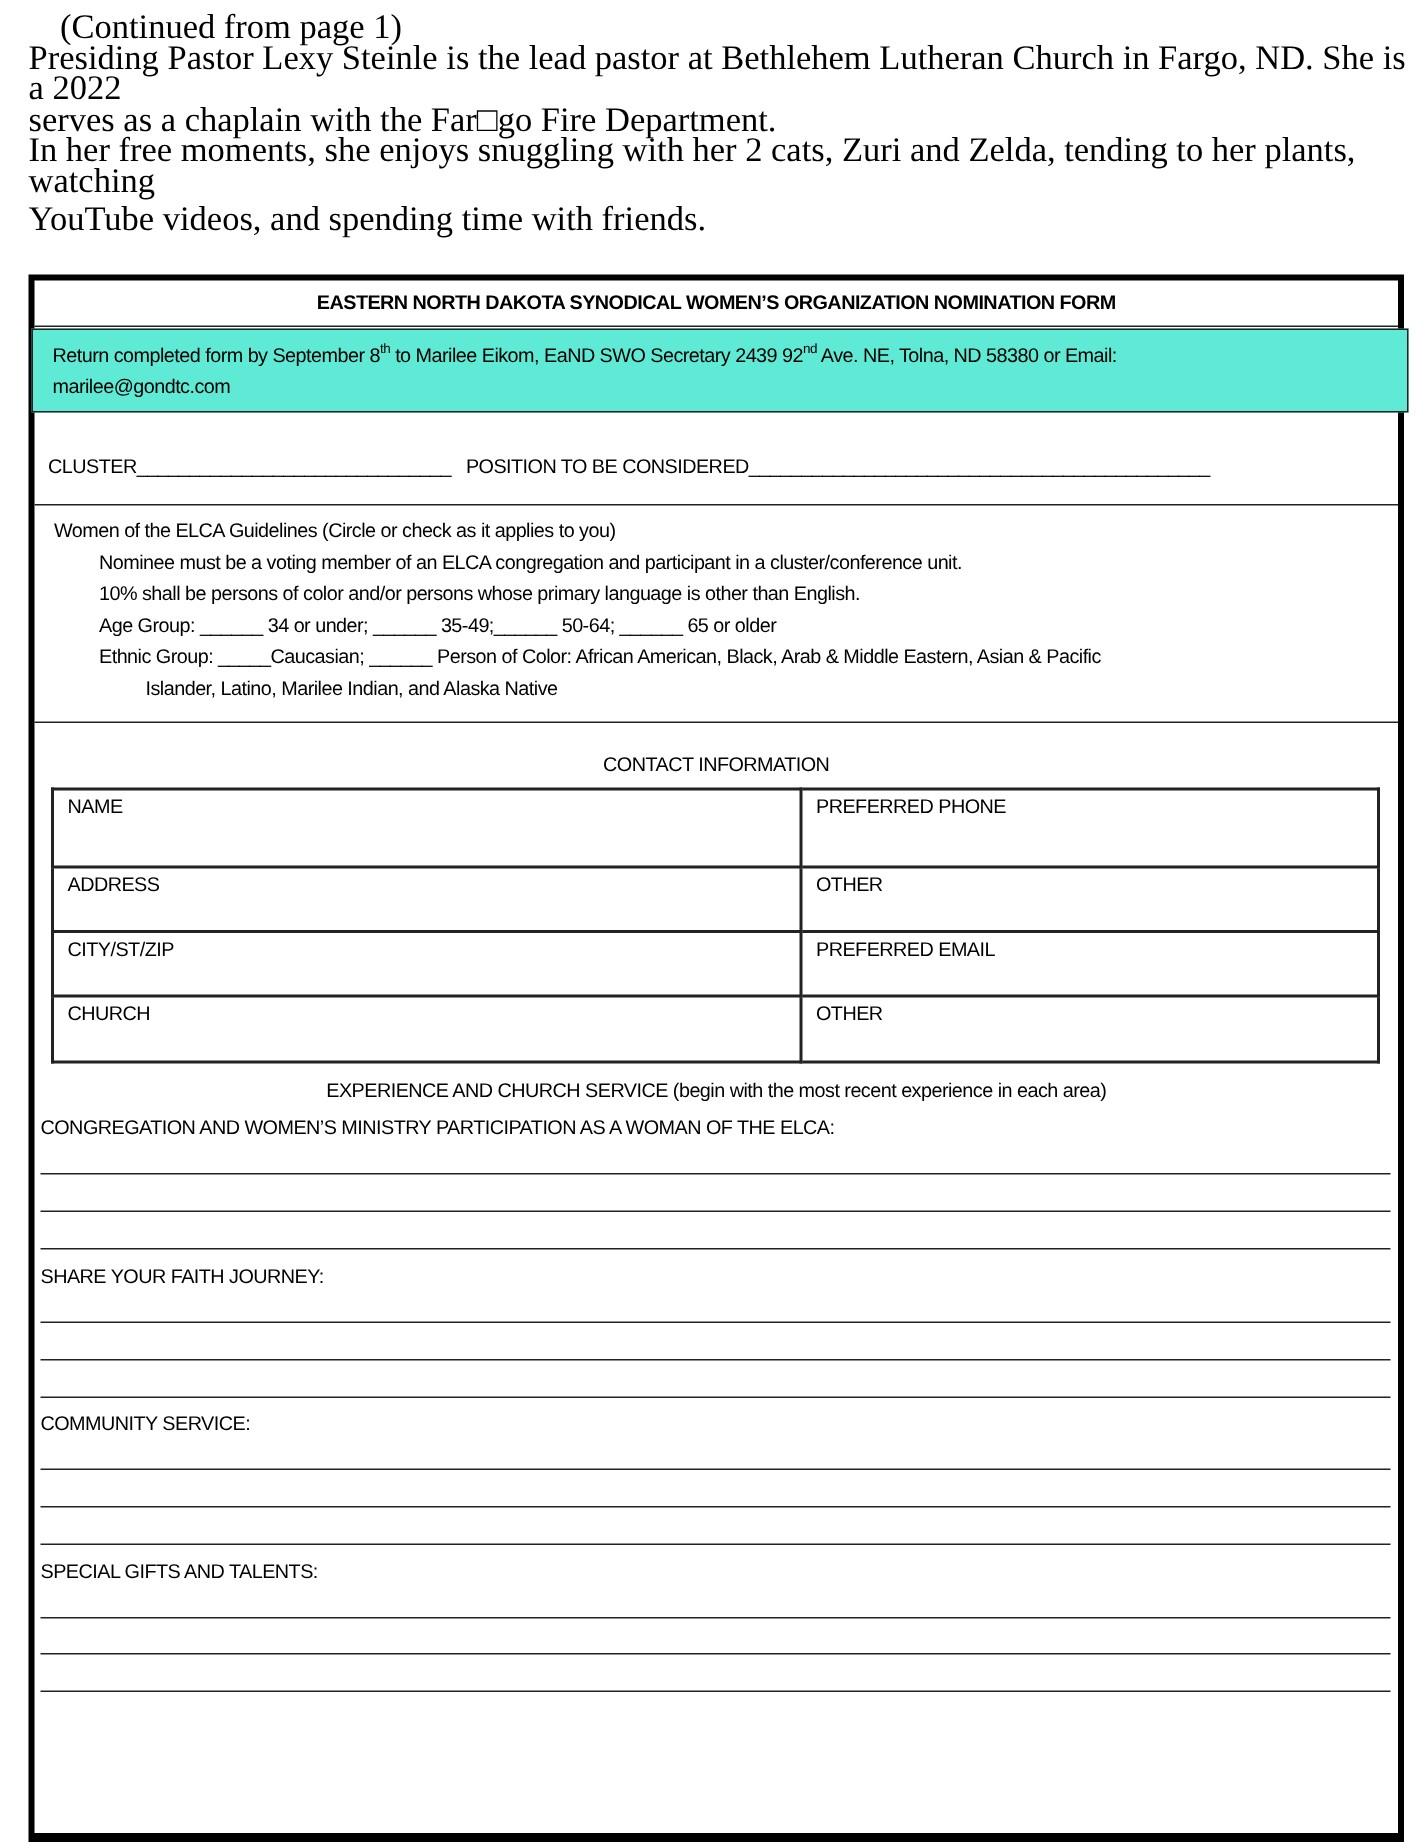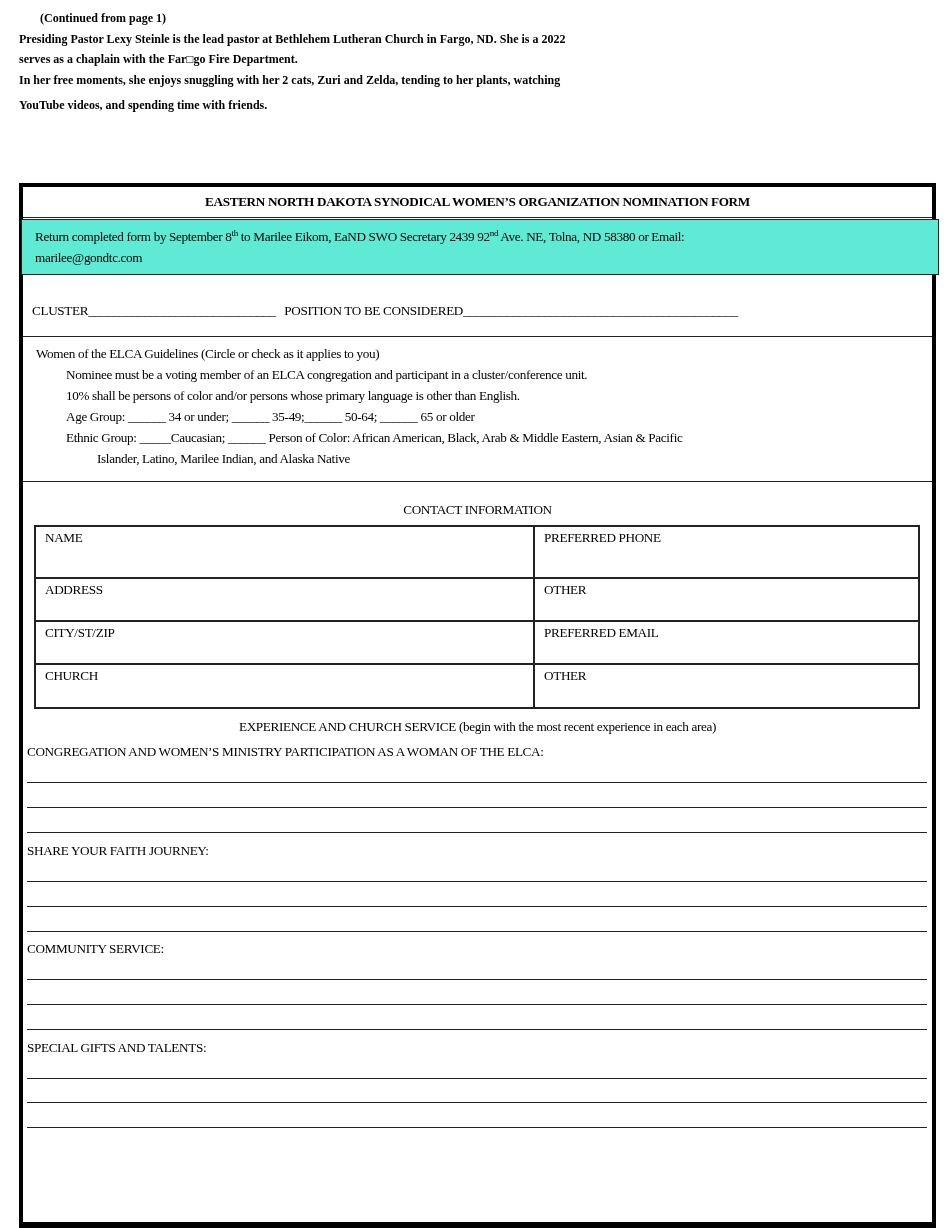--- a/index.html
+++ b/index.html
@@ -1,23 +1,23 @@
 <!DOCTYPE html>
 <html><head>
 <meta charset="utf-8">
 <style>
   html, body { margin: 0; padding: 0; background: #ffffff; }
   body { width: 950px; height: 1228px; position: relative; overflow: hidden; color: #000; }
-  .serif { font-family: "Liberation Serif", "DejaVu Serif", serif; font-size: 12px; line-height: 20.5px; font-weight: bold; }
+  .serif { font-family: "Liberation Serif", "DejaVu Serif", serif; font-size: 23px; line-height: 20.5px; }
   .intro { position: absolute; left: 19px; top: 8px; width: 920px; }
   .intro p { margin: 0; }
   .intro .cont { padding-left: 21px; }
   .intro .last { margin-top: 5px; }
 
-  .sans { font-family: Liberation Serif, serif; font-size: 13.2px; letter-spacing: -0.35px; }
+  .sans { font-family: Liberation Sans, sans-serif; font-size: 13.2px; letter-spacing: -0.35px; }
 
   .form { position: absolute; left: 19px; top: 183px; width: 909px; height: 1035px; border: 4px solid #000; border-left-width: 4px; border-right-width: 4px; box-sizing: content-box; }
   .form::after { content: ""; position: absolute; left: -4px; right: -4px; bottom: -6px; height: 2px; background: #000; }
 
   .title-row { position: absolute; left: 0; top: 0; width: 909px; height: 30px; border-bottom: 1.5px solid #222; text-align: center; font-weight: bold; line-height: 30px; }
   .return-box { position: absolute; left: -2px; top: 32px; width: 918px; height: 56px; border: 1.5px solid #222; background: #5eead4; padding: 6px 0 0 13px; box-sizing: border-box; line-height: 21px; }
   .return-box sup { font-size: 9px; line-height: 0; }
   .cluster-row { position: absolute; left: 0; top: 90px; width: 909px; height: 59px; border-bottom: 1.5px solid #222; }
   .cluster-row .txt { position: absolute; left: 9px; top: 26px; white-space: pre; }
   .guide { position: absolute; left: 0; top: 151px; width: 909px; height: 143px; border-bottom: 1.5px solid #222; }

